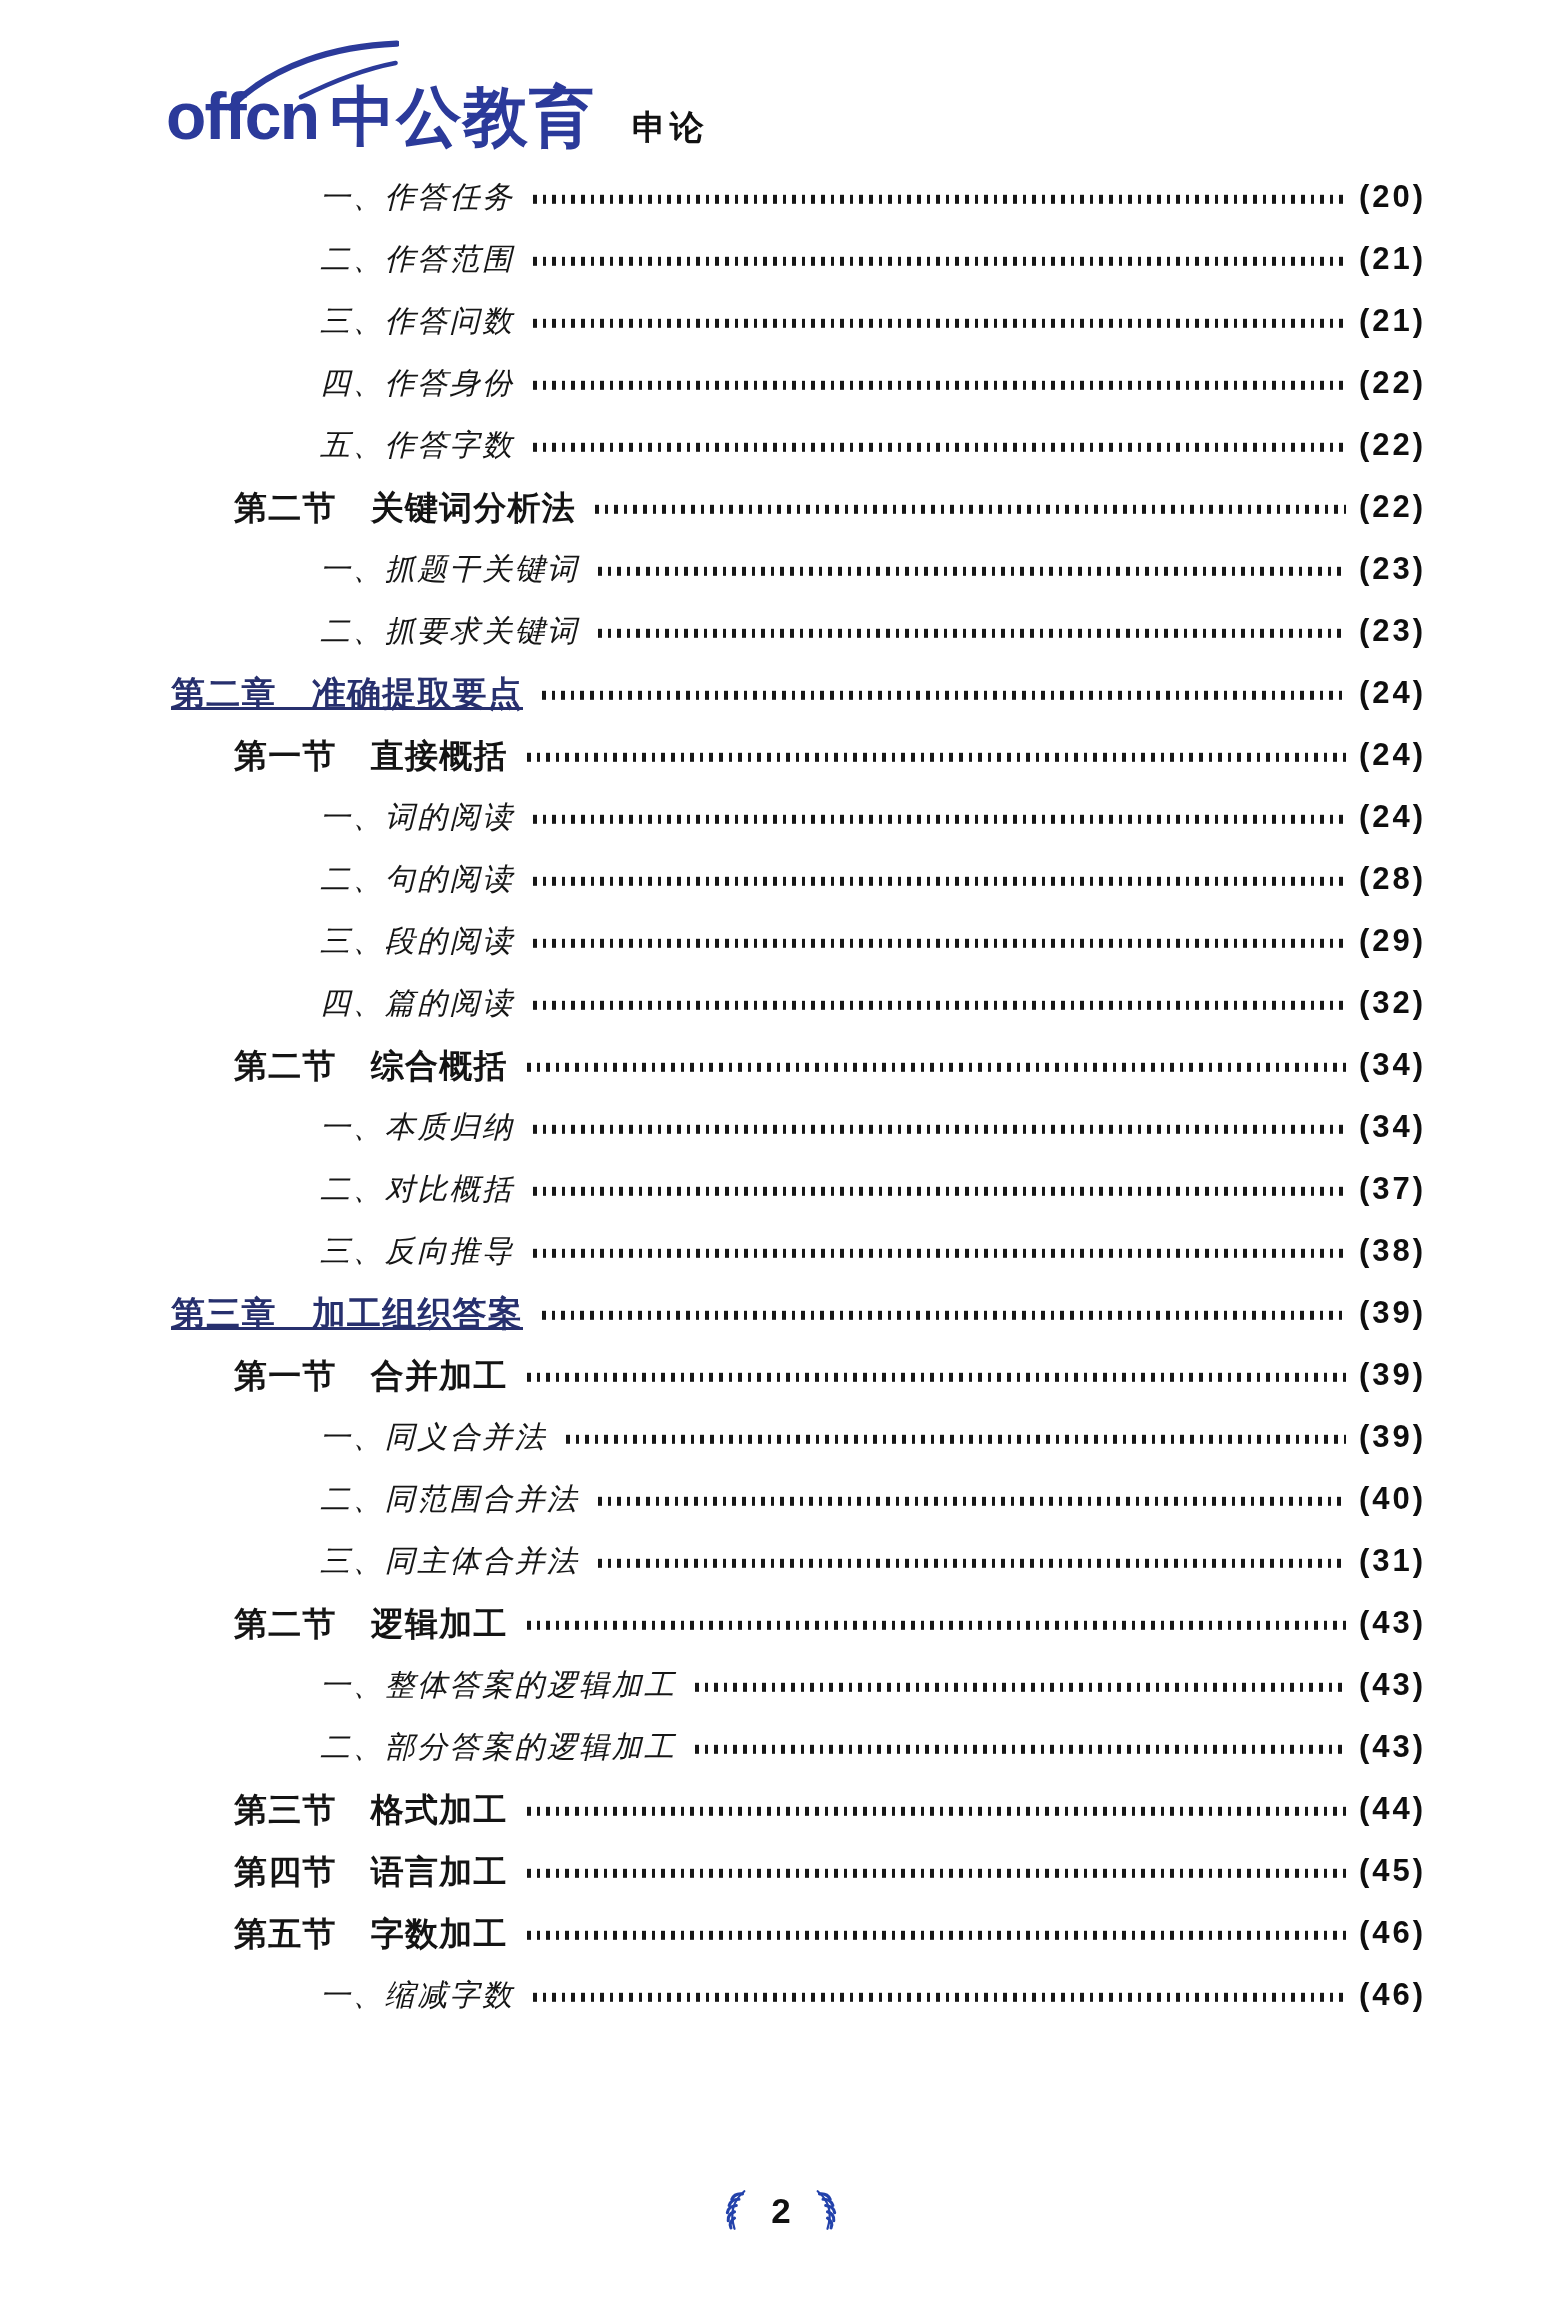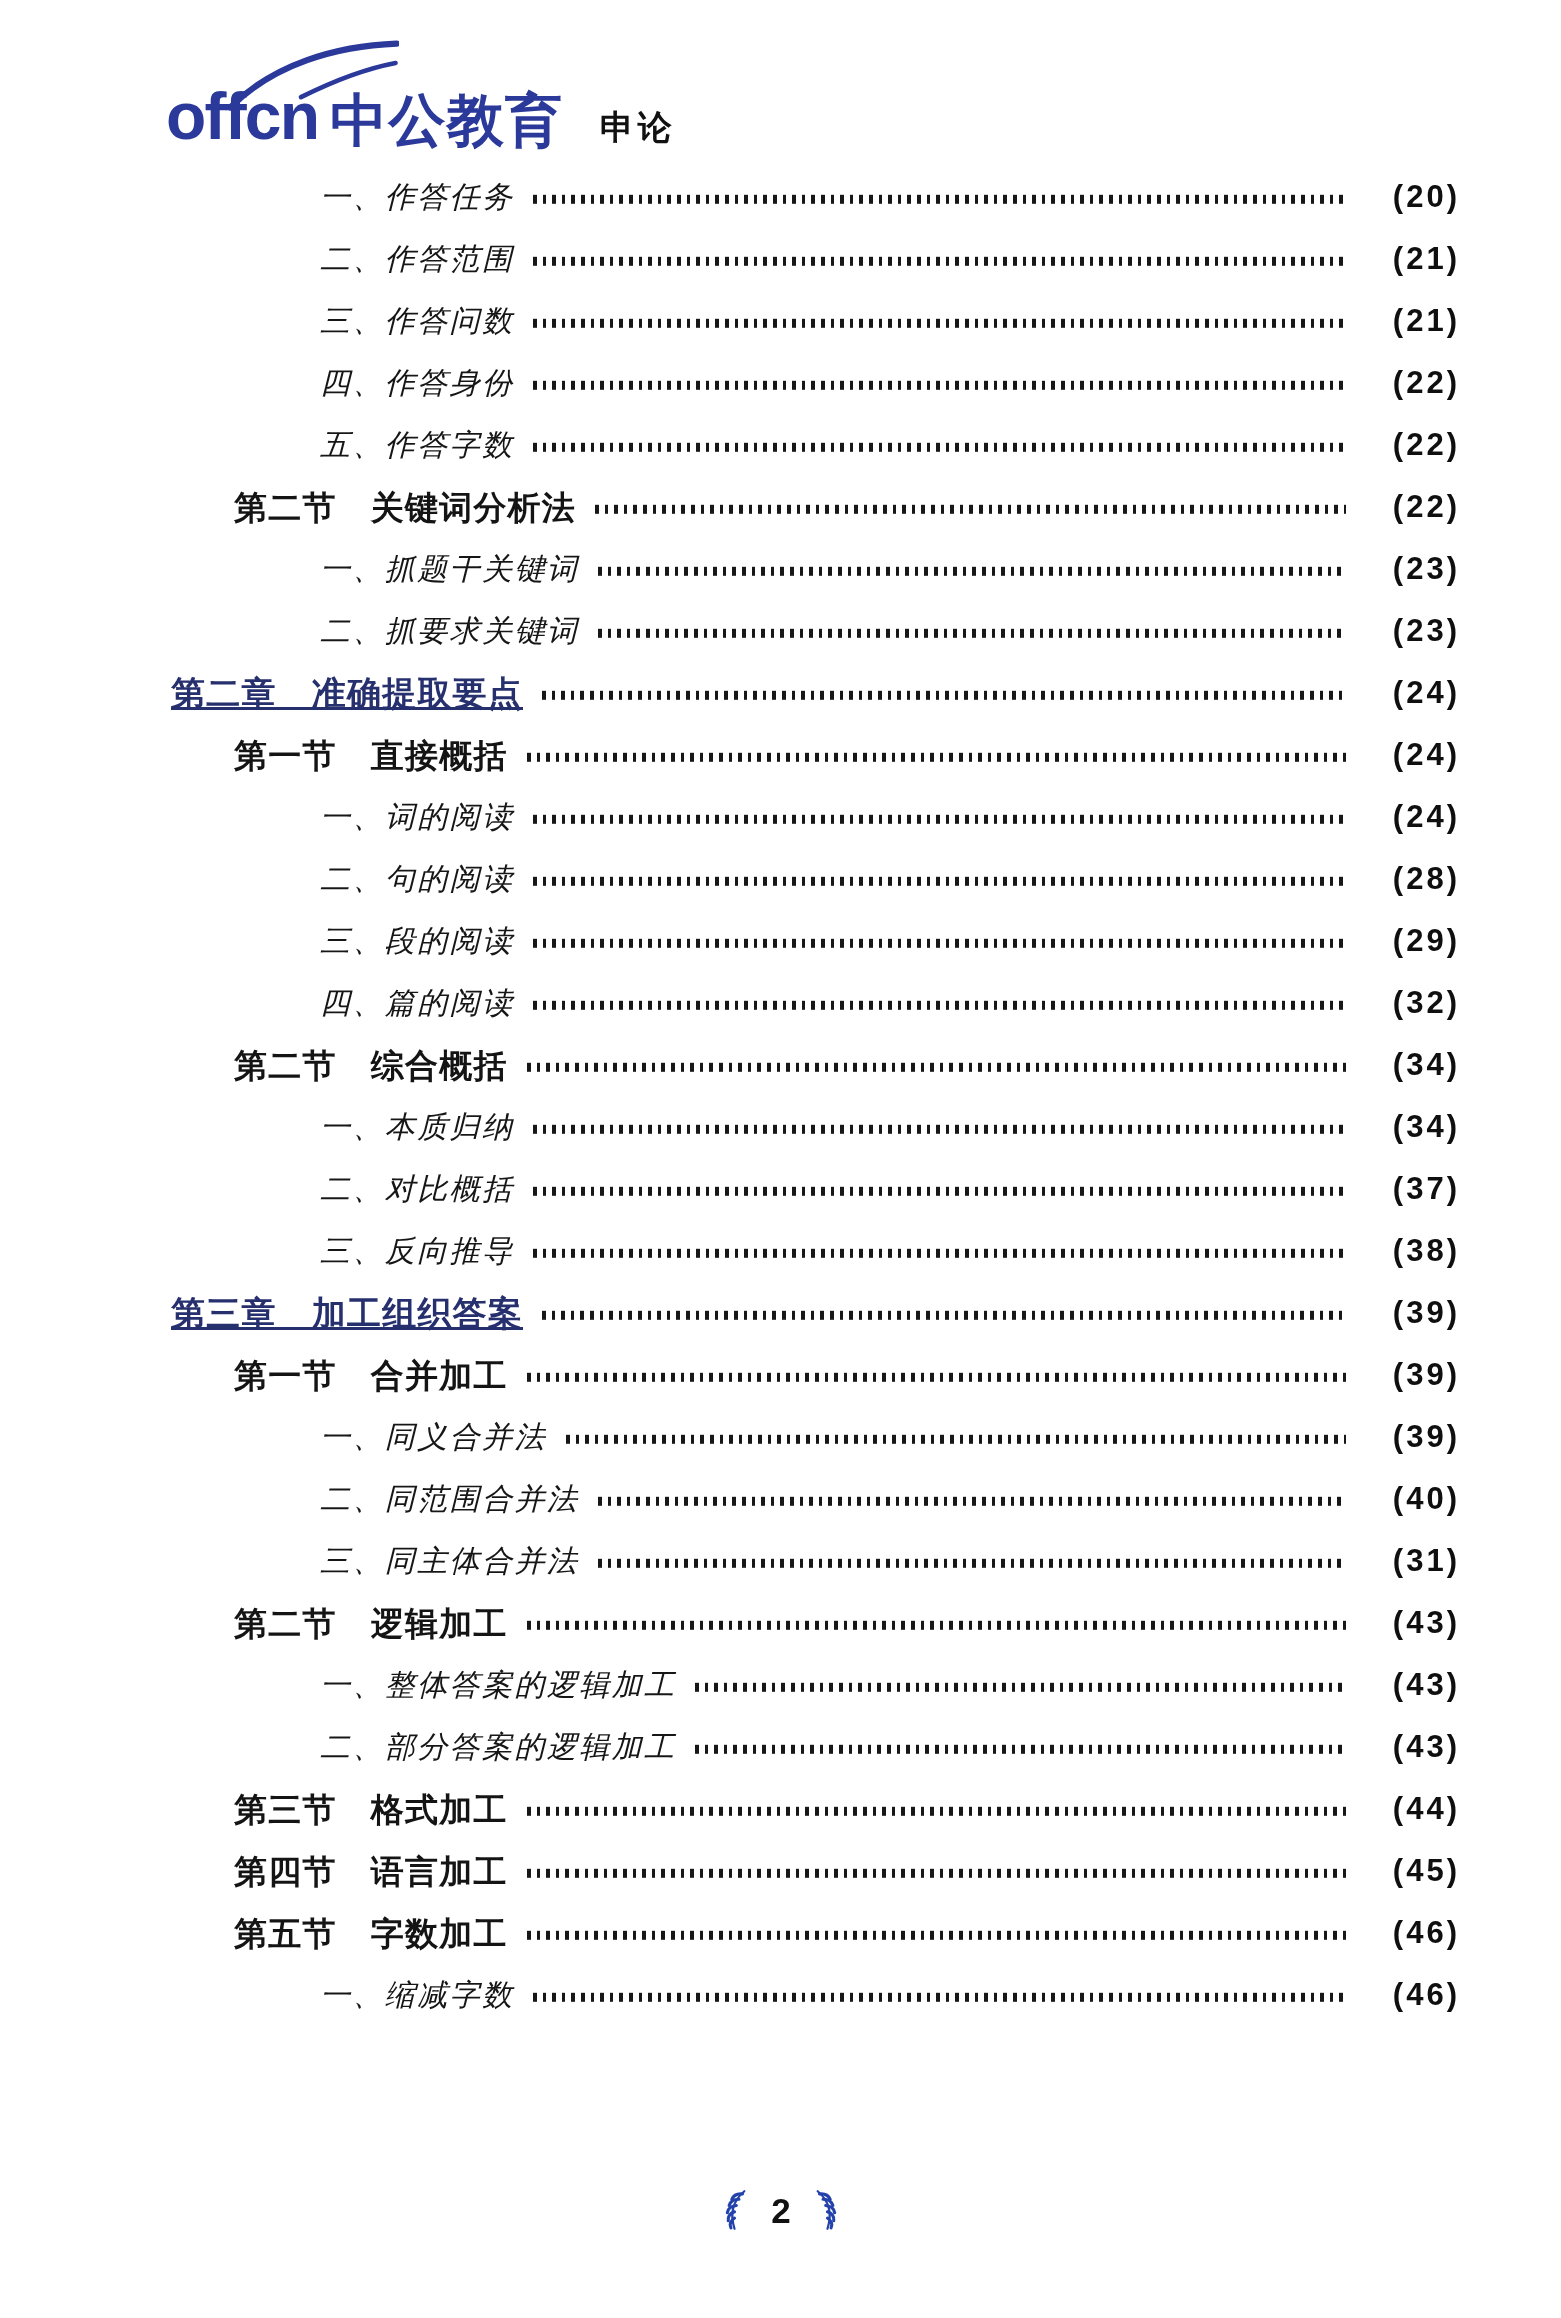--- a/index.html
+++ b/index.html
@@ -33,21 +33,21 @@
     letter-spacing:-1.8px;
     line-height:1;
     color:var(--brand-blue);
   }
   .swoosh{
     position:absolute;
     top:-43px; left:62px;
     width:171px; height:71px;
   }
   .brand-cn{
-    font-size:57px;
+    font-size:65px;
     font-weight:700;
     line-height:1;
     margin-left:12px;
     letter-spacing:1.2px;
     color:var(--brand-blue);
   }
   .subject{
     font-size:34px;
     font-weight:700;
     line-height:1;
@@ -101,21 +101,21 @@
     flex:1;
     height:9px;
     margin-left:19px;
     margin-right:13px;
     align-self:center;
     transform:translateY(1.8px);
     background-image:repeating-linear-gradient(to right,#171717 0px,#171717 3.6px,transparent 3.6px,transparent 9.6px);
   }
   .toc-page{
     width:101px;
-    text-align:right;
+    text-align:left;
     font-size:31px;
     font-weight:700;
     letter-spacing:3px;
     white-space:nowrap;
     color:#0f0f0f;
   }
 
   
   .footer{
     position:absolute;

